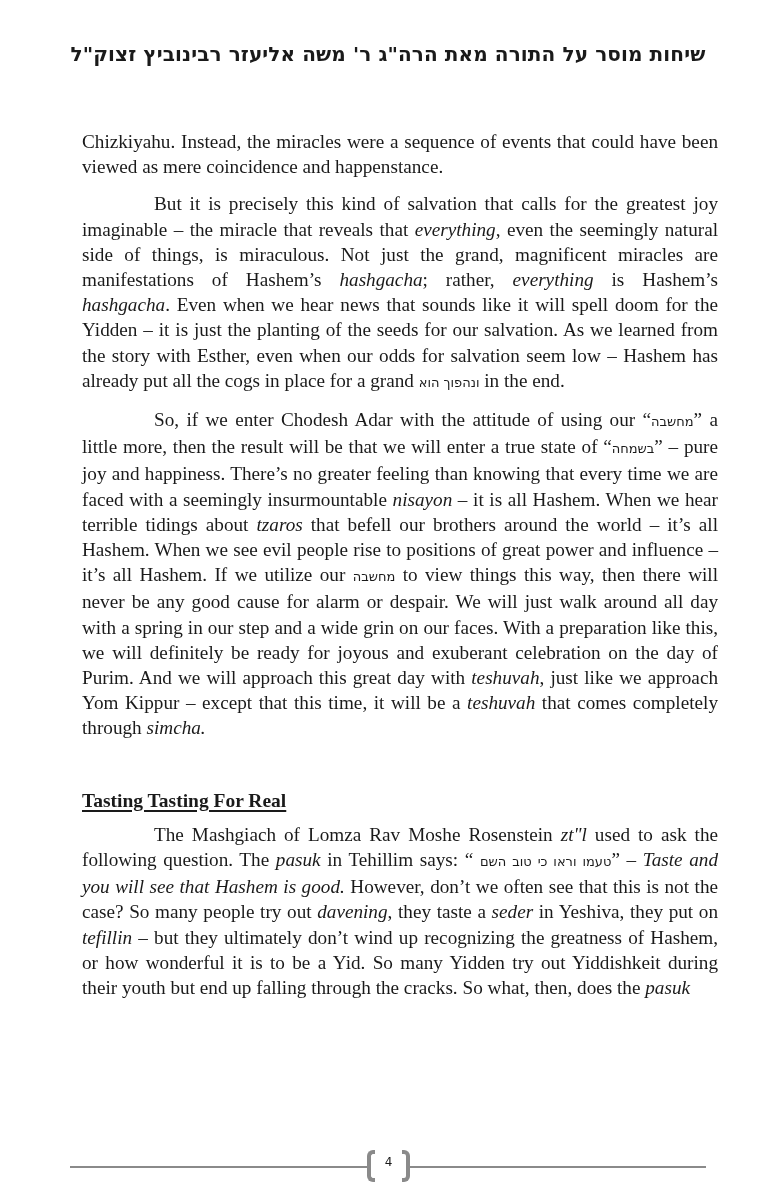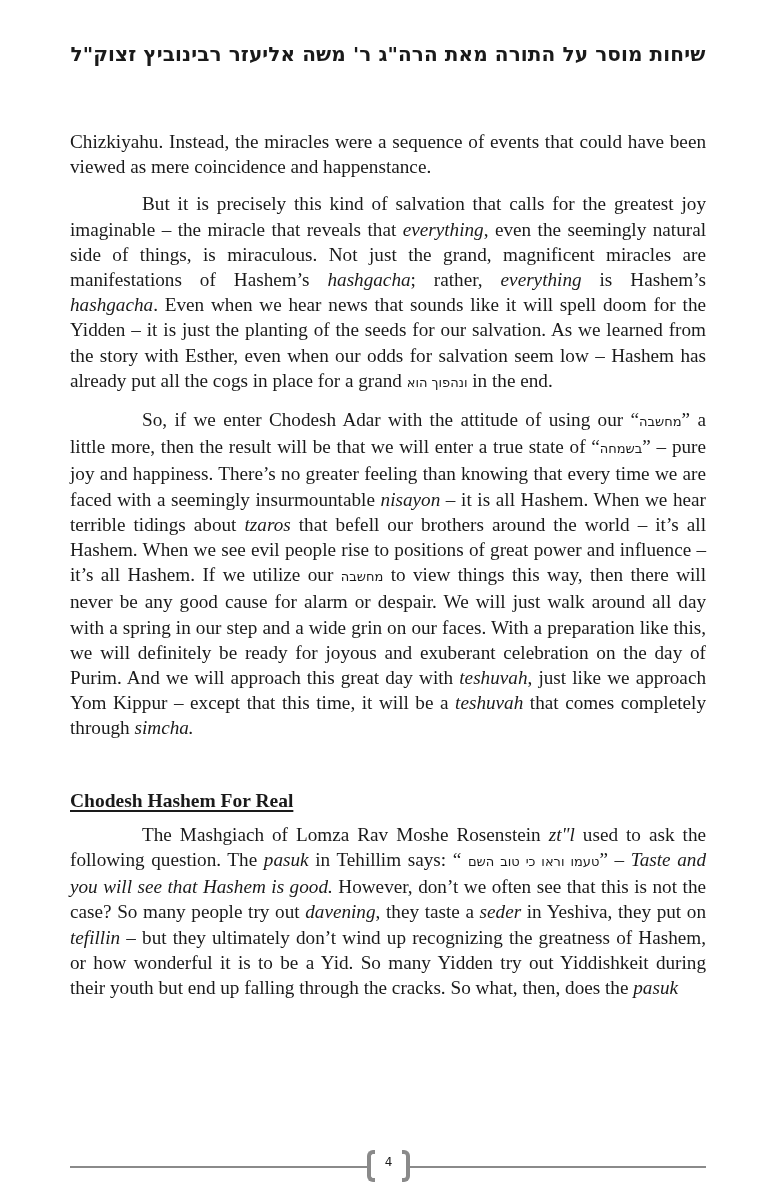--- a/index.html
+++ b/index.html
@@ -38,21 +38,21 @@
       font-family: "DejaVu Sans", sans-serif;
     }
     .header-subtitle {
       margin-top: 12px;
       font-size: 15px;
       line-height: 22px;
       font-family: "DejaVu Sans", sans-serif;
     }
     .body-text {
       position: absolute;
-      left: 70px;
+      left: 82px;
       top: 129px;
       width: 636px;
       font-size: 19.2px;
       line-height: 25.2px;
       text-align: justify;
     }
     .body-text p {
       margin: 0;
     }
     .para-cont {
@@ -135,21 +135,21 @@
   </div>
 
   <div class="body-text">
 
     <p class="para-cont"><span>Chizkiyahu. Instead, the miracles were a sequence of events that could have been viewed as mere coincidence and happenstance.</span></p>
 
     <p class="para"><span>But it is precisely this kind of salvation that calls for the greatest joy imaginable – the miracle that reveals that </span><em>everything</em><span>, even the seemingly natural side of things, is miraculous. Not just the grand, magnificent miracles are manifestations of Hashem’s </span><em>hashgacha</em><span>; rather, </span><em>everything</em><span> is Hashem’s </span><em>hashgacha</em><span>. Even when we hear news that sounds like it will spell doom for the Yidden – it is just the planting of the seeds for our salvation. As we learned from the story with Esther, even when our odds for salvation seem low – Hashem has already put all the cogs in place for a grand </span><span class="heb">ונהפוך הוא</span><span> in the end.</span></p>
 
     <p class="para-last"><span>So, if we enter Chodesh Adar with the attitude of using our “</span><span class="heb">מחשבה</span><span>” a little more, then the result will be that we will enter a true state of “</span><span class="heb">בשמחה</span><span>” – pure joy and happiness. There’s no greater feeling than knowing that every time we are faced with a seemingly insurmountable </span><em>nisayon</em><span> – it is all Hashem. When we hear terrible tidings about </span><em>tzaros</em><span> that befell our brothers around the world – it’s all Hashem. When we see evil people rise to positions of great power and influence – it’s all Hashem. If we utilize our </span><span class="heb">מחשבה</span><span> to view things this way, then there will never be any good cause for alarm or despair. We will just walk around all day with a spring in our step and a wide grin on our faces. With a preparation like this, we will definitely be ready for joyous and exuberant celebration on the day of Purim. And we will approach this great day with </span><em>teshuvah</em><span>, just like we approach Yom Kippur – except that this time, it will be a </span><em>teshuvah</em><span> that comes completely through </span><em>simcha.</em></p>
 
-    <p class="section-heading">Chodesh Hashem For Real</p>
+    <p class="section-heading">Tasting Tasting For Real</p>
 
     <p class="para-last"><span>The Mashgiach of Lomza Rav Moshe Rosenstein </span><em>zt"l</em><span> used to ask the following question. The </span><em>pasuk</em><span> in Tehillim says: “ </span><span class="heb">טעמו וראו כי טוב השם</span><span>” – </span><em>Taste and you will see that Hashem is good.</em><span> However, don’t we often see that this is not the case? So many people try out </span><em>davening</em><span>, they taste a </span><em>seder</em><span> in Yeshiva, they put on </span><em>tefillin</em><span> – but they ultimately don’t wind up recognizing the greatness of Hashem, or how wonderful it is to be a Yid. So many Yidden try out Yiddishkeit during their youth but end up falling through the cracks. So what, then, does the </span><em>pasuk</em></p>
 
   </div>
 
   <div class="footer">
     <div class="footer-rule left"></div>
     <div class="footer-bracket open"></div>
     <div class="page-number">4</div>
     <div class="footer-bracket close"></div>

